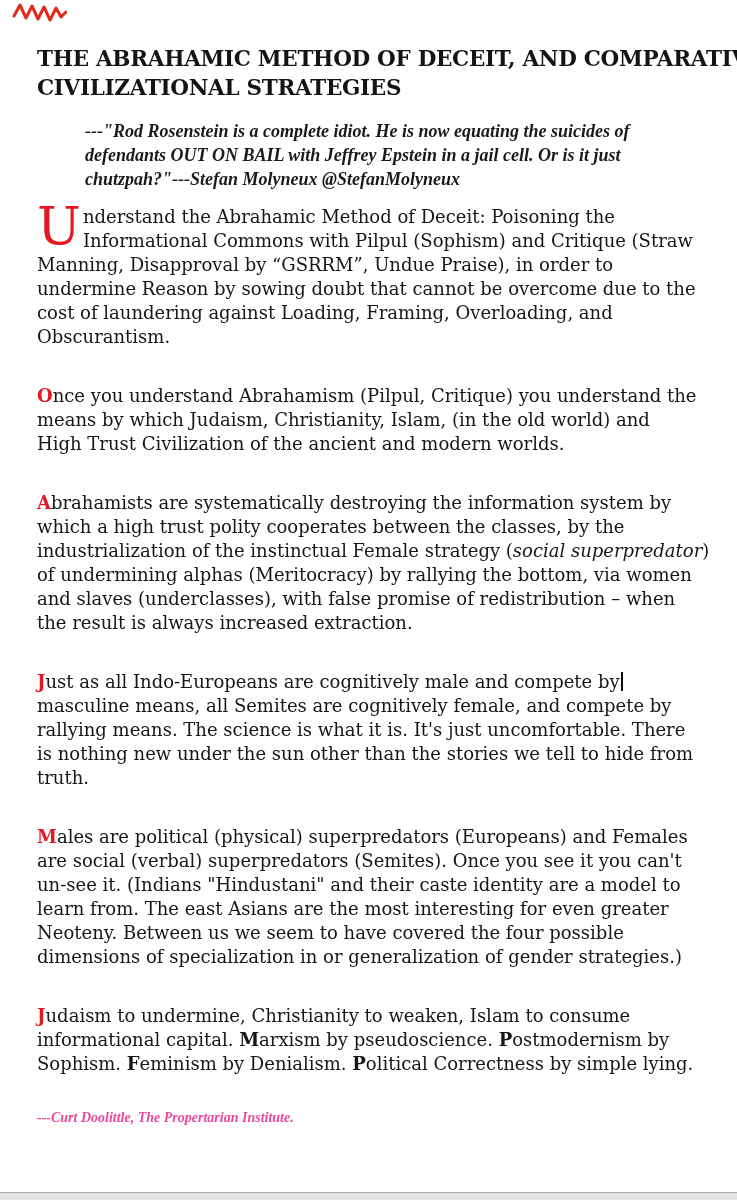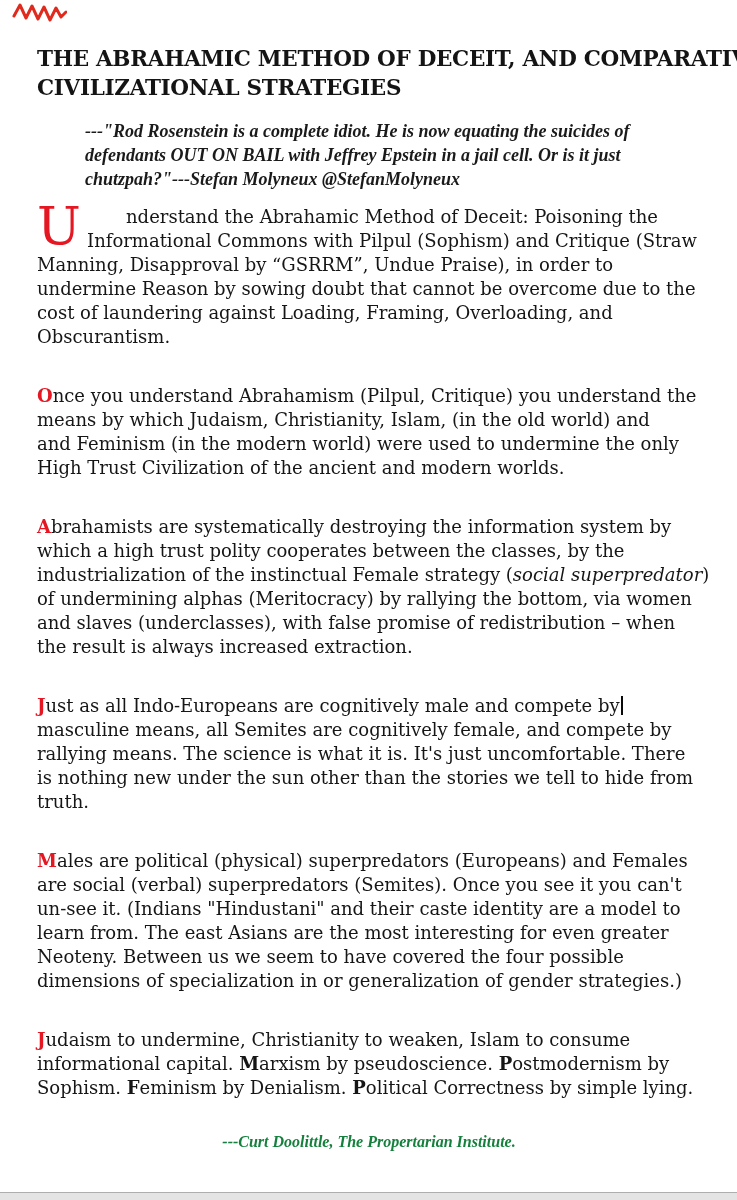--- a/index.html
+++ b/index.html
@@ -44,47 +44,47 @@
     margin-top: 35px;
     font-size: 18px;
     line-height: 24px;
   }
   .para.first { margin-top: 14px; }
   .lead {
     color: #e41722;
     font-weight: bold;
   }
   .p-dropcap { position: relative; }
-  .p-dropcap .ind { padding-left: 46px; text-align: center; }
+  .p-dropcap .ind { padding-left: 46px; }
   .dropcap {
     position: absolute;
     left: 0;
     top: -3px;
     font-size: 52px;
     line-height: 48px;
     font-weight: normal;
     color: #e41722;
   }
   .caret {
     display: inline-block;
     width: 2px;
     height: 19px;
     background: #0a0a0a;
     margin-left: 1px;
     vertical-align: -3px;
   }
   .signature {
     margin-top: 30px;
-    text-align: center;
+    text-align: left;
     font-family: "Liberation Serif", serif;
     font-style: italic;
     font-weight: bold;
-    font-size: 16px;
+    font-size: 14px;
     line-height: 24px;
-    color: #15803d;
+    color: #ec4899;
   }
   .bottom-bar {
     position: absolute;
     left: 0;
     right: 0;
     bottom: 0;
     height: 7px;
     background: #e4e4e4;
     border-top: 1px solid #aeaeae;
   }
@@ -119,21 +119,20 @@
       <div class="ln ind">Informational Commons with Pilpul (Sophism) and Critique (Straw</div>
       <div class="ln">Manning, Disapproval by “GSRRM”, Undue Praise), in order to</div>
       <div class="ln">undermine Reason by sowing doubt that cannot be overcome due to the</div>
       <div class="ln">cost of laundering against Loading, Framing, Overloading, and</div>
       <div class="ln">Obscurantism.</div>
     </div>
 
     <div class="para">
       <div class="ln"><span class="lead">O</span><span>nce you understand Abrahamism (Pilpul, Critique) you understand the</span></div>
       <div class="ln">means by which Judaism, Christianity, Islam, (in the old world) and</div>
-      <div class="ln">and Feminism (in the modern world) were used to undermine the only</div>
       <div class="ln">High Trust Civilization of the ancient and modern worlds.</div>
     </div>
 
     <div class="para">
       <div class="ln"><span class="lead">A</span><span>brahamists are systematically destroying the information system by</span></div>
       <div class="ln">which a high trust polity cooperates between the classes, by the</div>
       <div class="ln"><span>industrialization of the instinctual Female strategy (</span><i>social superpredator</i><span>)</span></div>
       <div class="ln">of undermining alphas (Meritocracy) by rallying the bottom, via women</div>
       <div class="ln">and slaves (underclasses), with false promise of redistribution – when</div>
       <div class="ln">the result is always increased extraction.</div>

